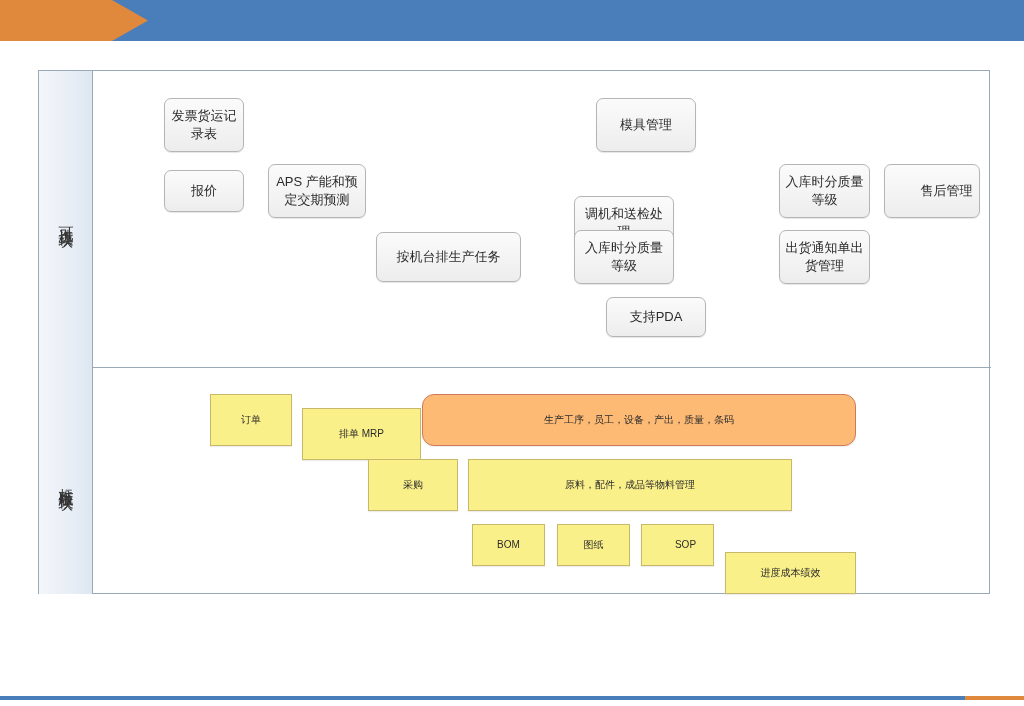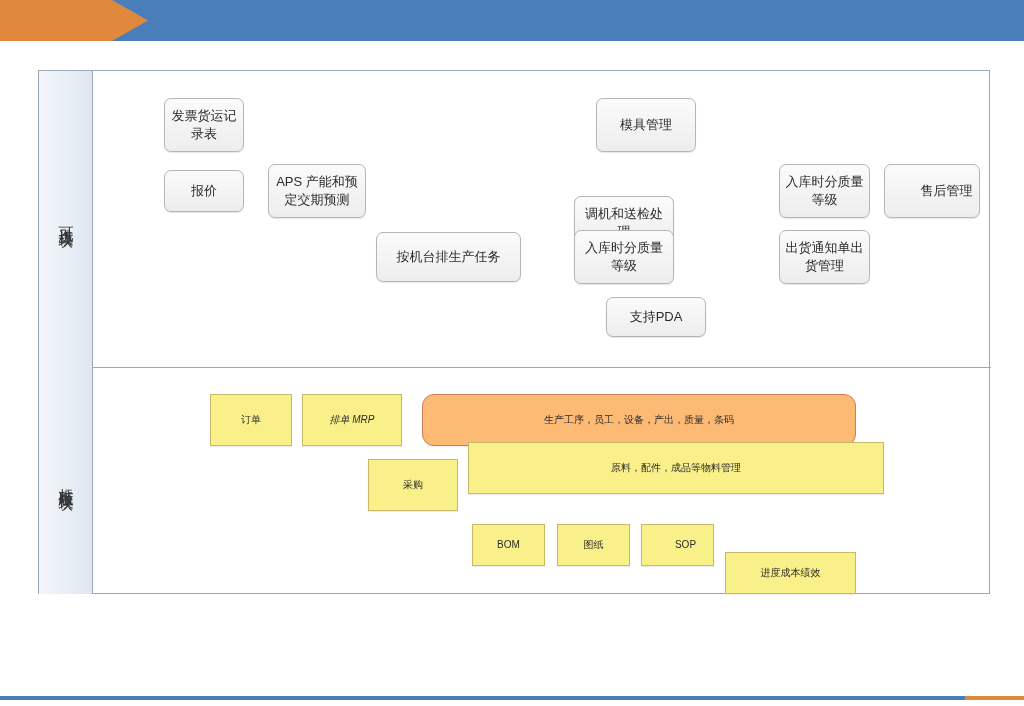--- a/index.html
+++ b/index.html
@@ -153,20 +153,20 @@
 <div class="node gray" style="left: 268px; top: 164px; width: 98px; height: 54px;">APS 产能和预定交期预测</div>
 <div class="node gray" style="left: 376px; top: 232px; width: 145px; height: 50px;">按机台排生产任务</div>
 <div class="node gray" style="left: 574px; top: 98px; width: 100px; height: 54px; margin-left: 22px;">模具管理</div>
 <div class="node gray" style="left: 574px; top: 164px; width: 100px; height: 54px; margin-top: 32px;">调机和送检处理</div>
 <div class="node gray" style="left: 574px; top: 230px; width: 100px; height: 54px;">入库时分质量等级</div>
 <div class="node gray" style="left: 606px; top: 297px; width: 100px; height: 40px;">支持PDA</div>
 <div class="node gray" style="left: 779px; top: 164px; width: 91px; height: 54px;">入库时分质量等级</div>
 <div class="node gray" style="left: 884px; top: 164px; width: 96px; height: 54px; padding-left: 33px;">售后管理</div>
 <div class="node gray" style="left: 779px; top: 230px; width: 91px; height: 54px;">出货通知单出货管理</div>
 <div class="node yellow" style="left: 210px; top: 394px; width: 82px; height: 52px;">订单</div>
-<div class="node yellow" style="left: 302px; top: 394px; width: 100px; height: 52px; font-style: italic;">排单 MRP</div>
+<div class="node yellow" style="left: 302px; top: 408px; width: 119px; height: 52px;">排单 MRP</div>
 <div class="node orange" style="left: 422px; top: 394px; width: 434px; height: 52px;">生产工序，员工，设备，产出，质量，条码</div>
 <div class="node yellow" style="left: 368px; top: 459px; width: 90px; height: 52px;">采购</div>
-<div class="node yellow" style="left: 468px; top: 442px; width: 416px; height: 52px; text-align: center;">原料，配件，成品等物料管理</div>
+<div class="node yellow" style="left: 468px; top: 459px; width: 324px; height: 52px; text-align: center;">原料，配件，成品等物料管理</div>
 <div class="node yellow" style="left: 472px; top: 524px; width: 73px; height: 42px;">BOM</div>
 <div class="node yellow" style="left: 557px; top: 524px; width: 73px; height: 42px;">图纸</div>
 <div class="node yellow" style="left: 641px; top: 524px; width: 73px; height: 42px; padding-left: 20px;">SOP</div>
 <div class="node yellow" style="left: 725px; top: 552px; width: 131px; height: 42px;">进度成本绩效</div>
 
 </body></html>

